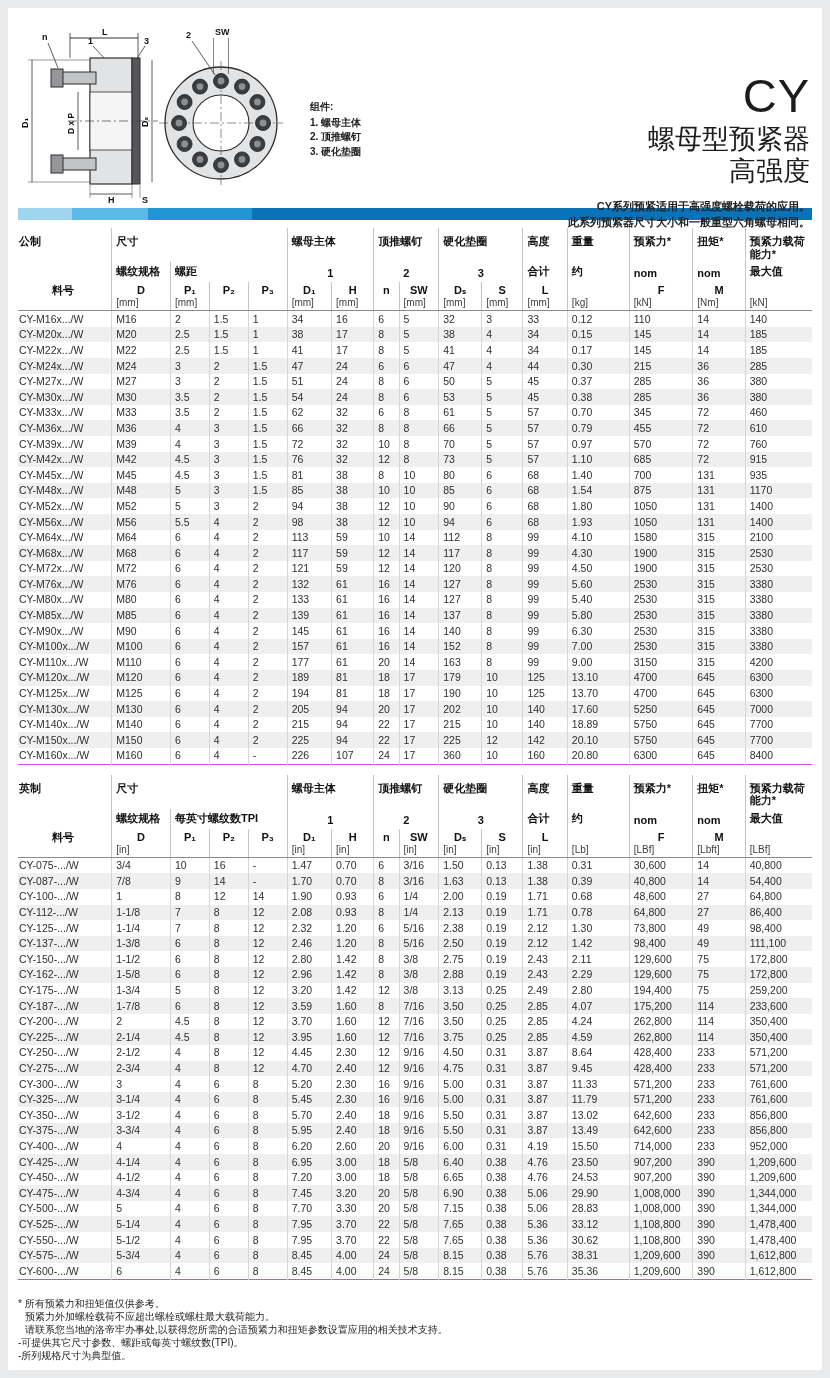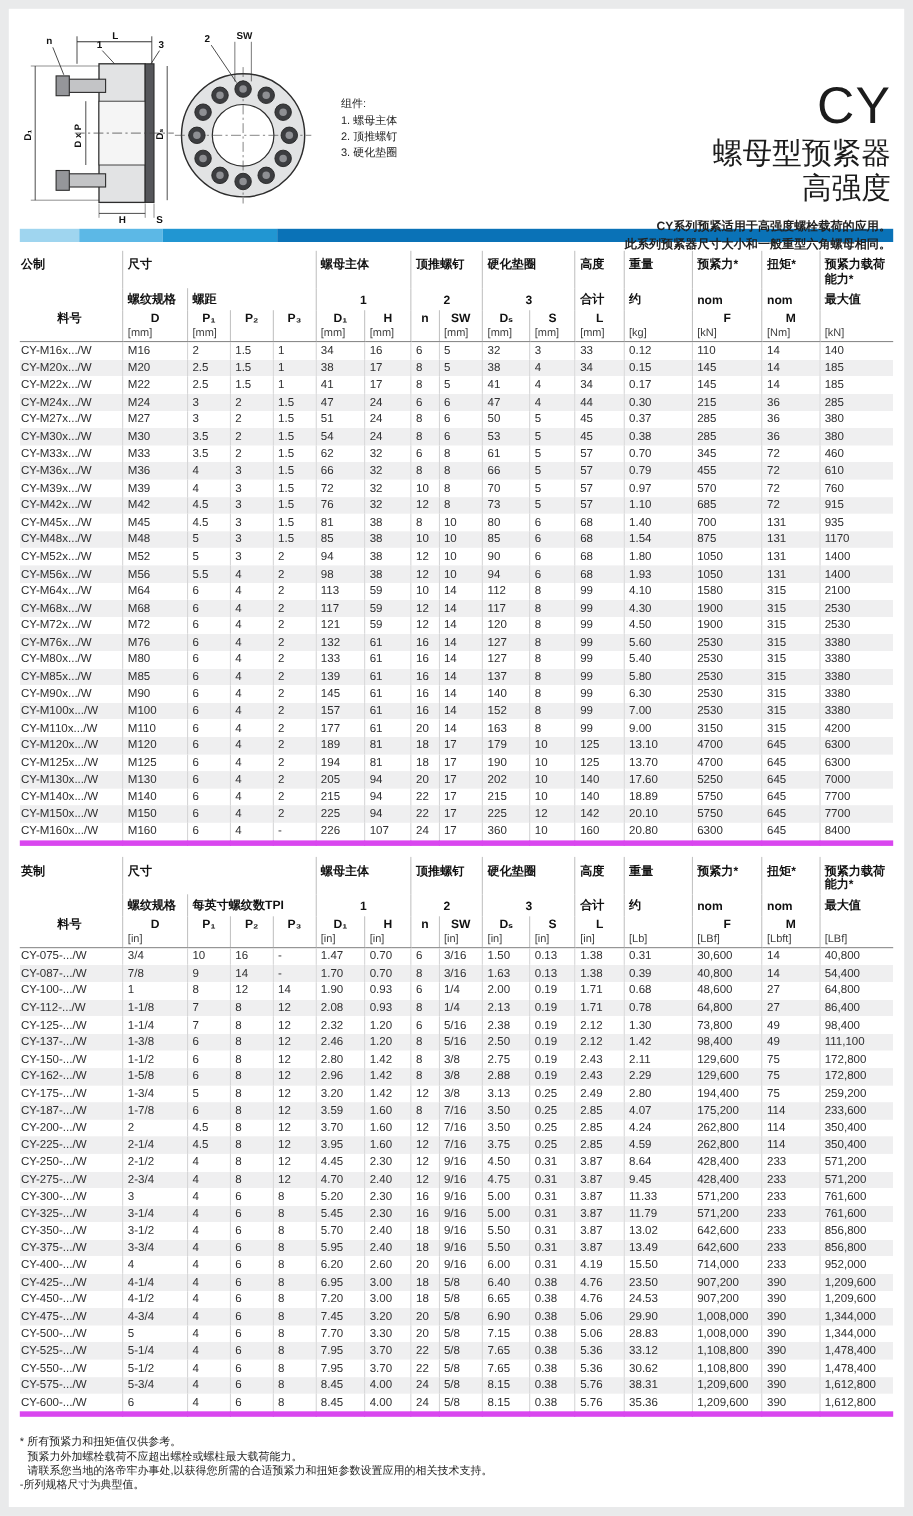--- a/index.html
+++ b/index.html
@@ -3,38 +3,38 @@
 <meta charset="utf-8">
 <style>
   * { box-sizing: border-box; margin: 0; padding: 0; }
   html,body { background:#e9eaeb; }
   body { font-family:"Liberation Sans","DejaVu Sans",sans-serif; }
   .page { position:relative; width:814px; height:1362px; margin:8px auto; background:#ffffff; padding:0 10px; overflow:hidden; }
 
   
   .hero { position:relative; height:200px; }
   .diagram-wrap { position:absolute; left:0; top:14px; }
-  .legend { position:absolute; left:292px; top:80px; font-size:10px; color:#222; line-height:1.45; }
+  .legend { position:absolute; left:292px; top:92px; font-size:10px; color:#222; line-height:1.45;font-weight:bold; }
   .legend .lg-title { margin-bottom:1px; }
   .title-block { position:absolute; right:2px; top:64px; text-align:right; color:#1c1c1c; }
   .prod-code { font-size:47px; line-height:1.0; letter-spacing:1px; font-weight:normal; }
   .prod-name { font-size:27px; line-height:1.2; margin-top:4px; }
   .prod-grade { font-size:27px; line-height:1.2; }
   .prod-desc { margin-top:10px; font-size:11px; font-weight:bold; color:#222; line-height:1.5; }
 
   
   .accent-bar { display:flex; height:12px; width:100%; }
   .accent-seg { height:100%; }
   .accent-seg:nth-child(1){ width:54px; }
   .accent-seg:nth-child(2){ width:76px; }
   .accent-seg:nth-child(3){ width:104px; }
   .accent-seg:nth-child(4){ flex:1; }
 
   
-  table.spec { width:100%; border-collapse:collapse; table-layout:fixed; border-bottom:5px solid #d946ef; }
+  table.spec { width:100%; border-collapse:collapse; table-layout:fixed; border-bottom:1px solid #d946ef; }
   table.spec.metric { margin-top:8px; }
   table.spec.imperial { margin-top:10px; }
   col.c0{width:11.8%} col.c1{width:7.4%} col.c2{width:4.9%} col.c3{width:4.9%}
   col.c4{width:4.9%} col.c5{width:5.6%} col.c6{width:5.3%} col.c7{width:3.2%}
   col.c8{width:5.0%} col.c9{width:5.4%} col.c10{width:5.2%} col.c11{width:5.6%}
   col.c12{width:7.8%} col.c13{width:8.0%} col.c14{width:6.6%} col.c15{width:8.4%}
 
   th, td { text-align:left; vertical-align:bottom; overflow:hidden; white-space:nowrap; }
   thead th { font-size:11px; font-weight:bold; color:#111; padding:2px 4px; border-left:1px solid #c4c4c4; }
   thead tr th:first-child { border-left:none; padding-left:1px; }
@@ -1417,16 +1417,17 @@
           <td>390</td>
           <td>1,612,800</td>
         </tr>
       </tbody>
     </table>
 
   <div class="notes">
     <div>* 所有预紧力和扭矩值仅供参考。</div>
     <div class="indent">预紧力外加螺栓载荷不应超出螺栓或螺柱最大载荷能力。</div>
     <div class="indent">请联系您当地的洛帝牢办事处,以获得您所需的合适预紧力和扭矩参数设置应用的相关技术支持。</div>
+    <div>-可提供其它尺寸参数、螺距或每英寸螺纹数(TPI)。</div>
     <div>-所列规格尺寸为典型值。</div>
   </div>
 
 </div>
 
 </body></html>

